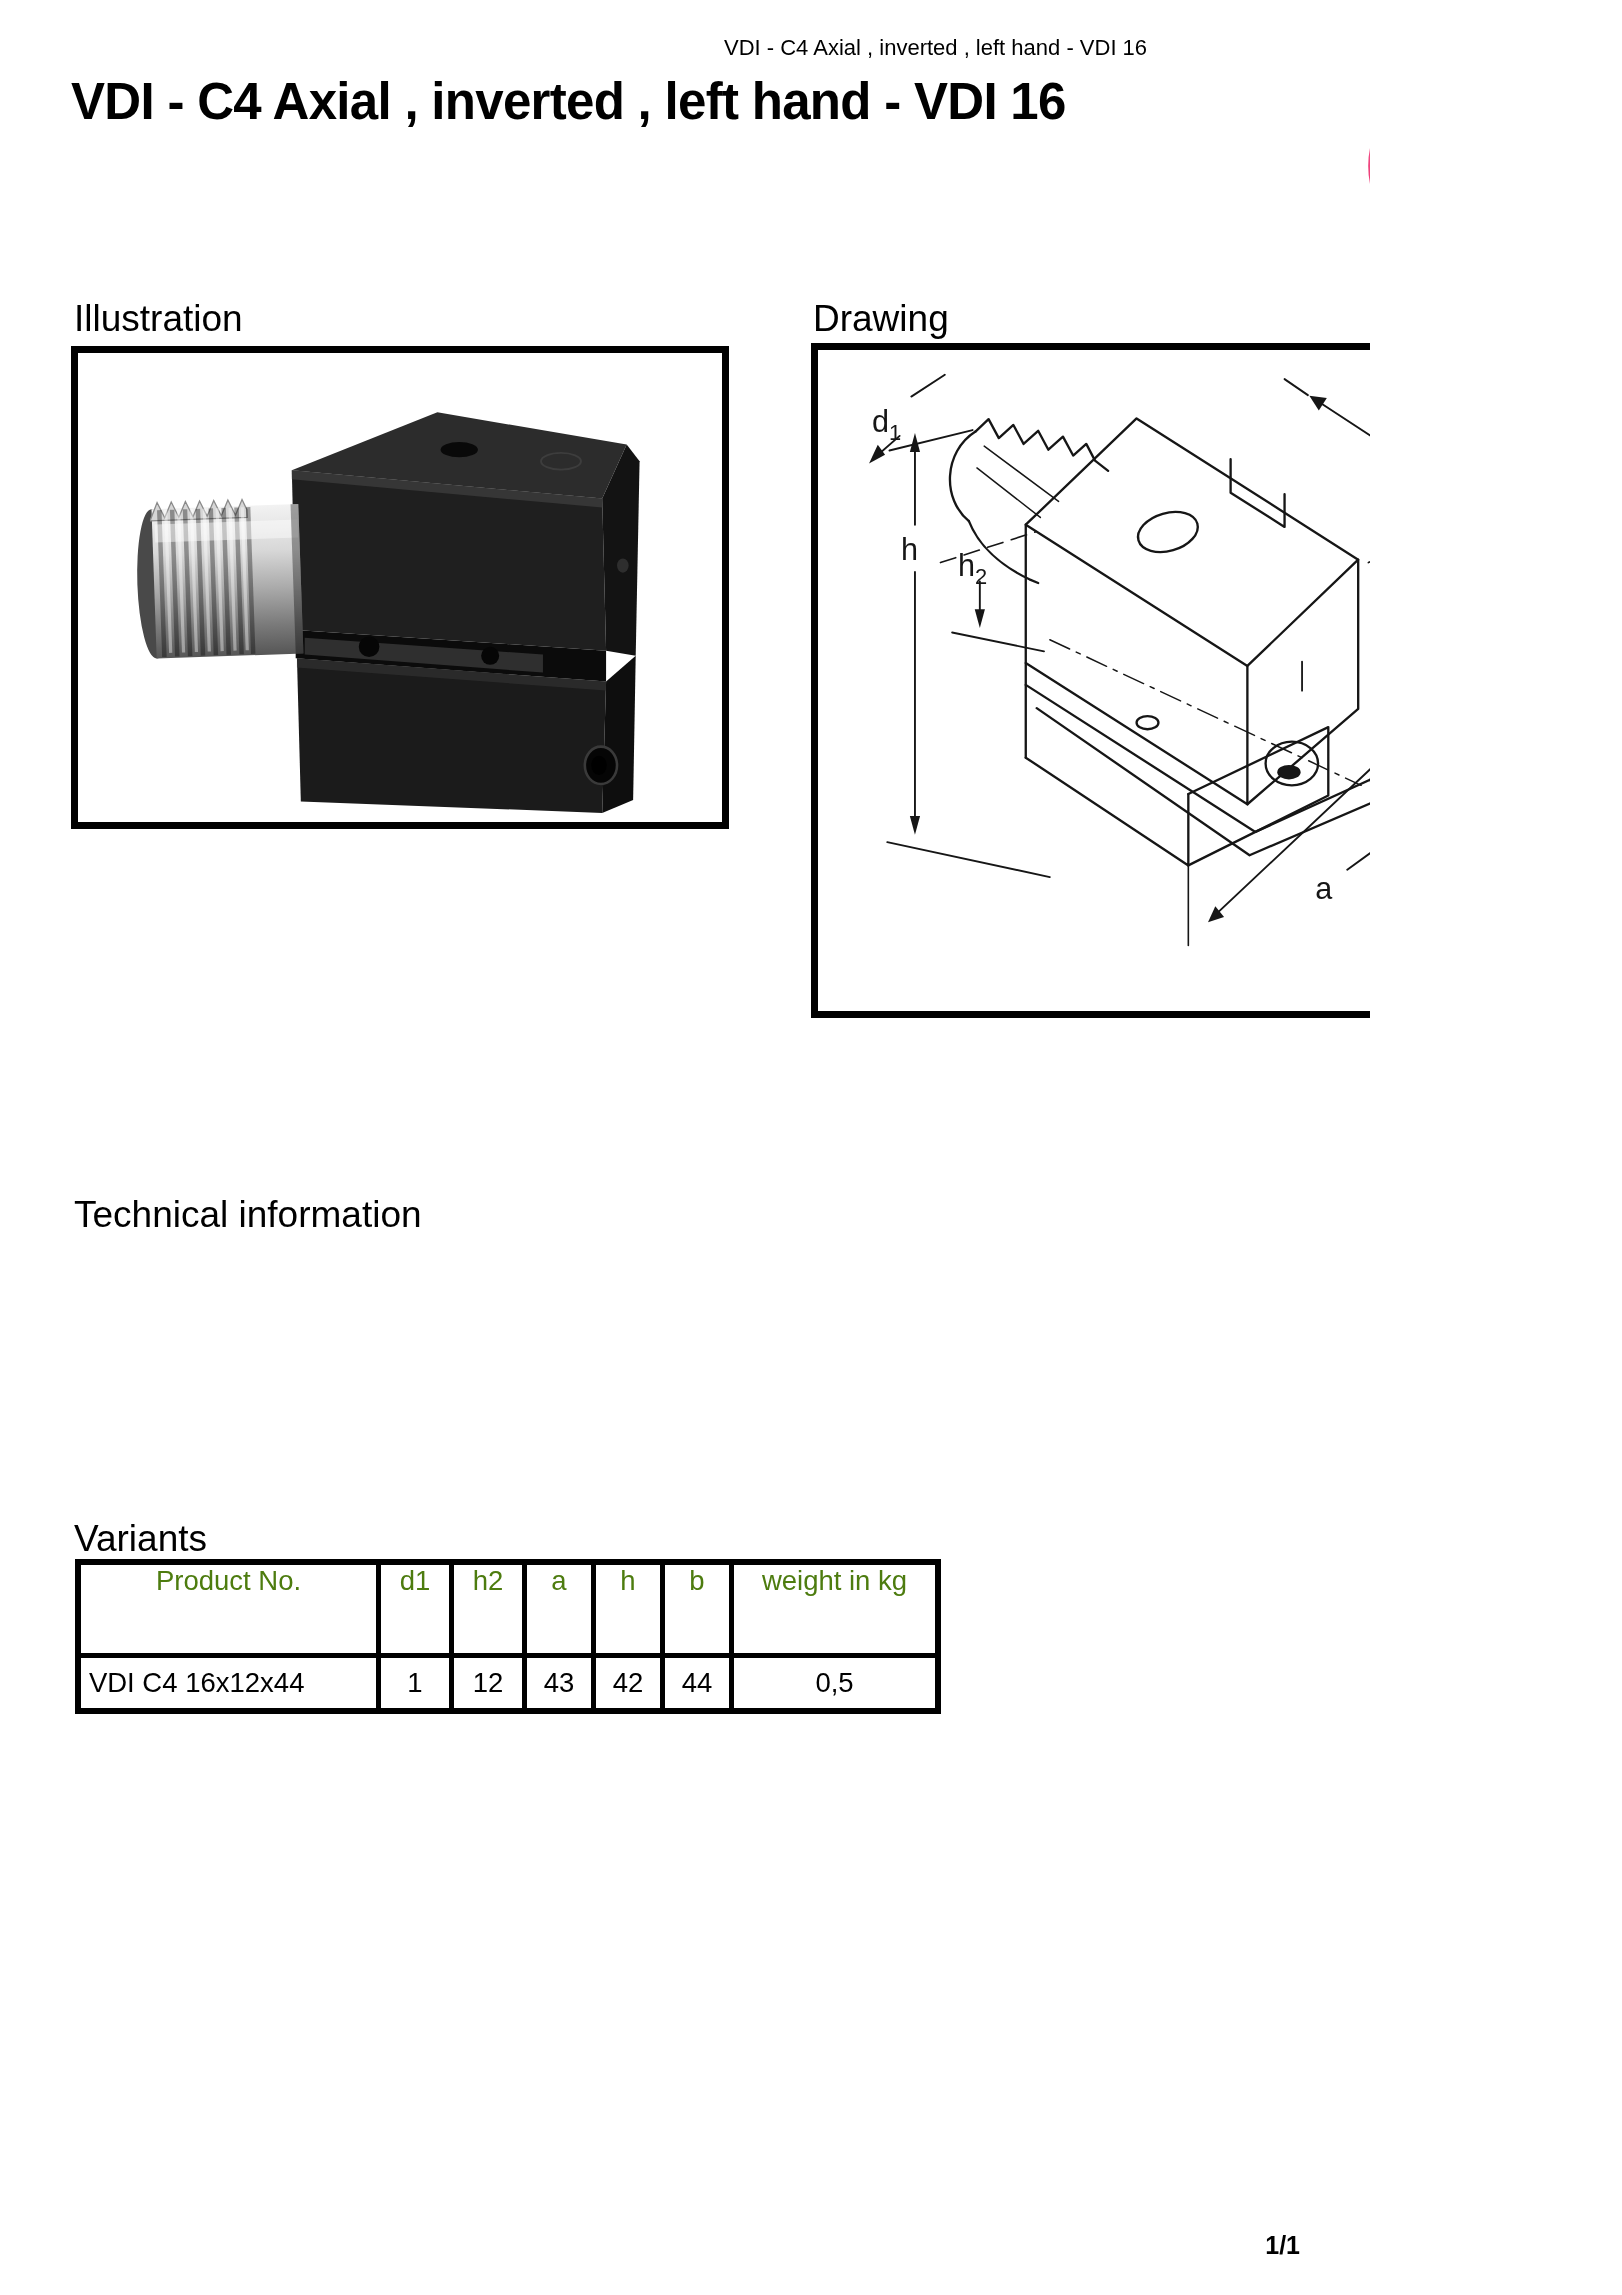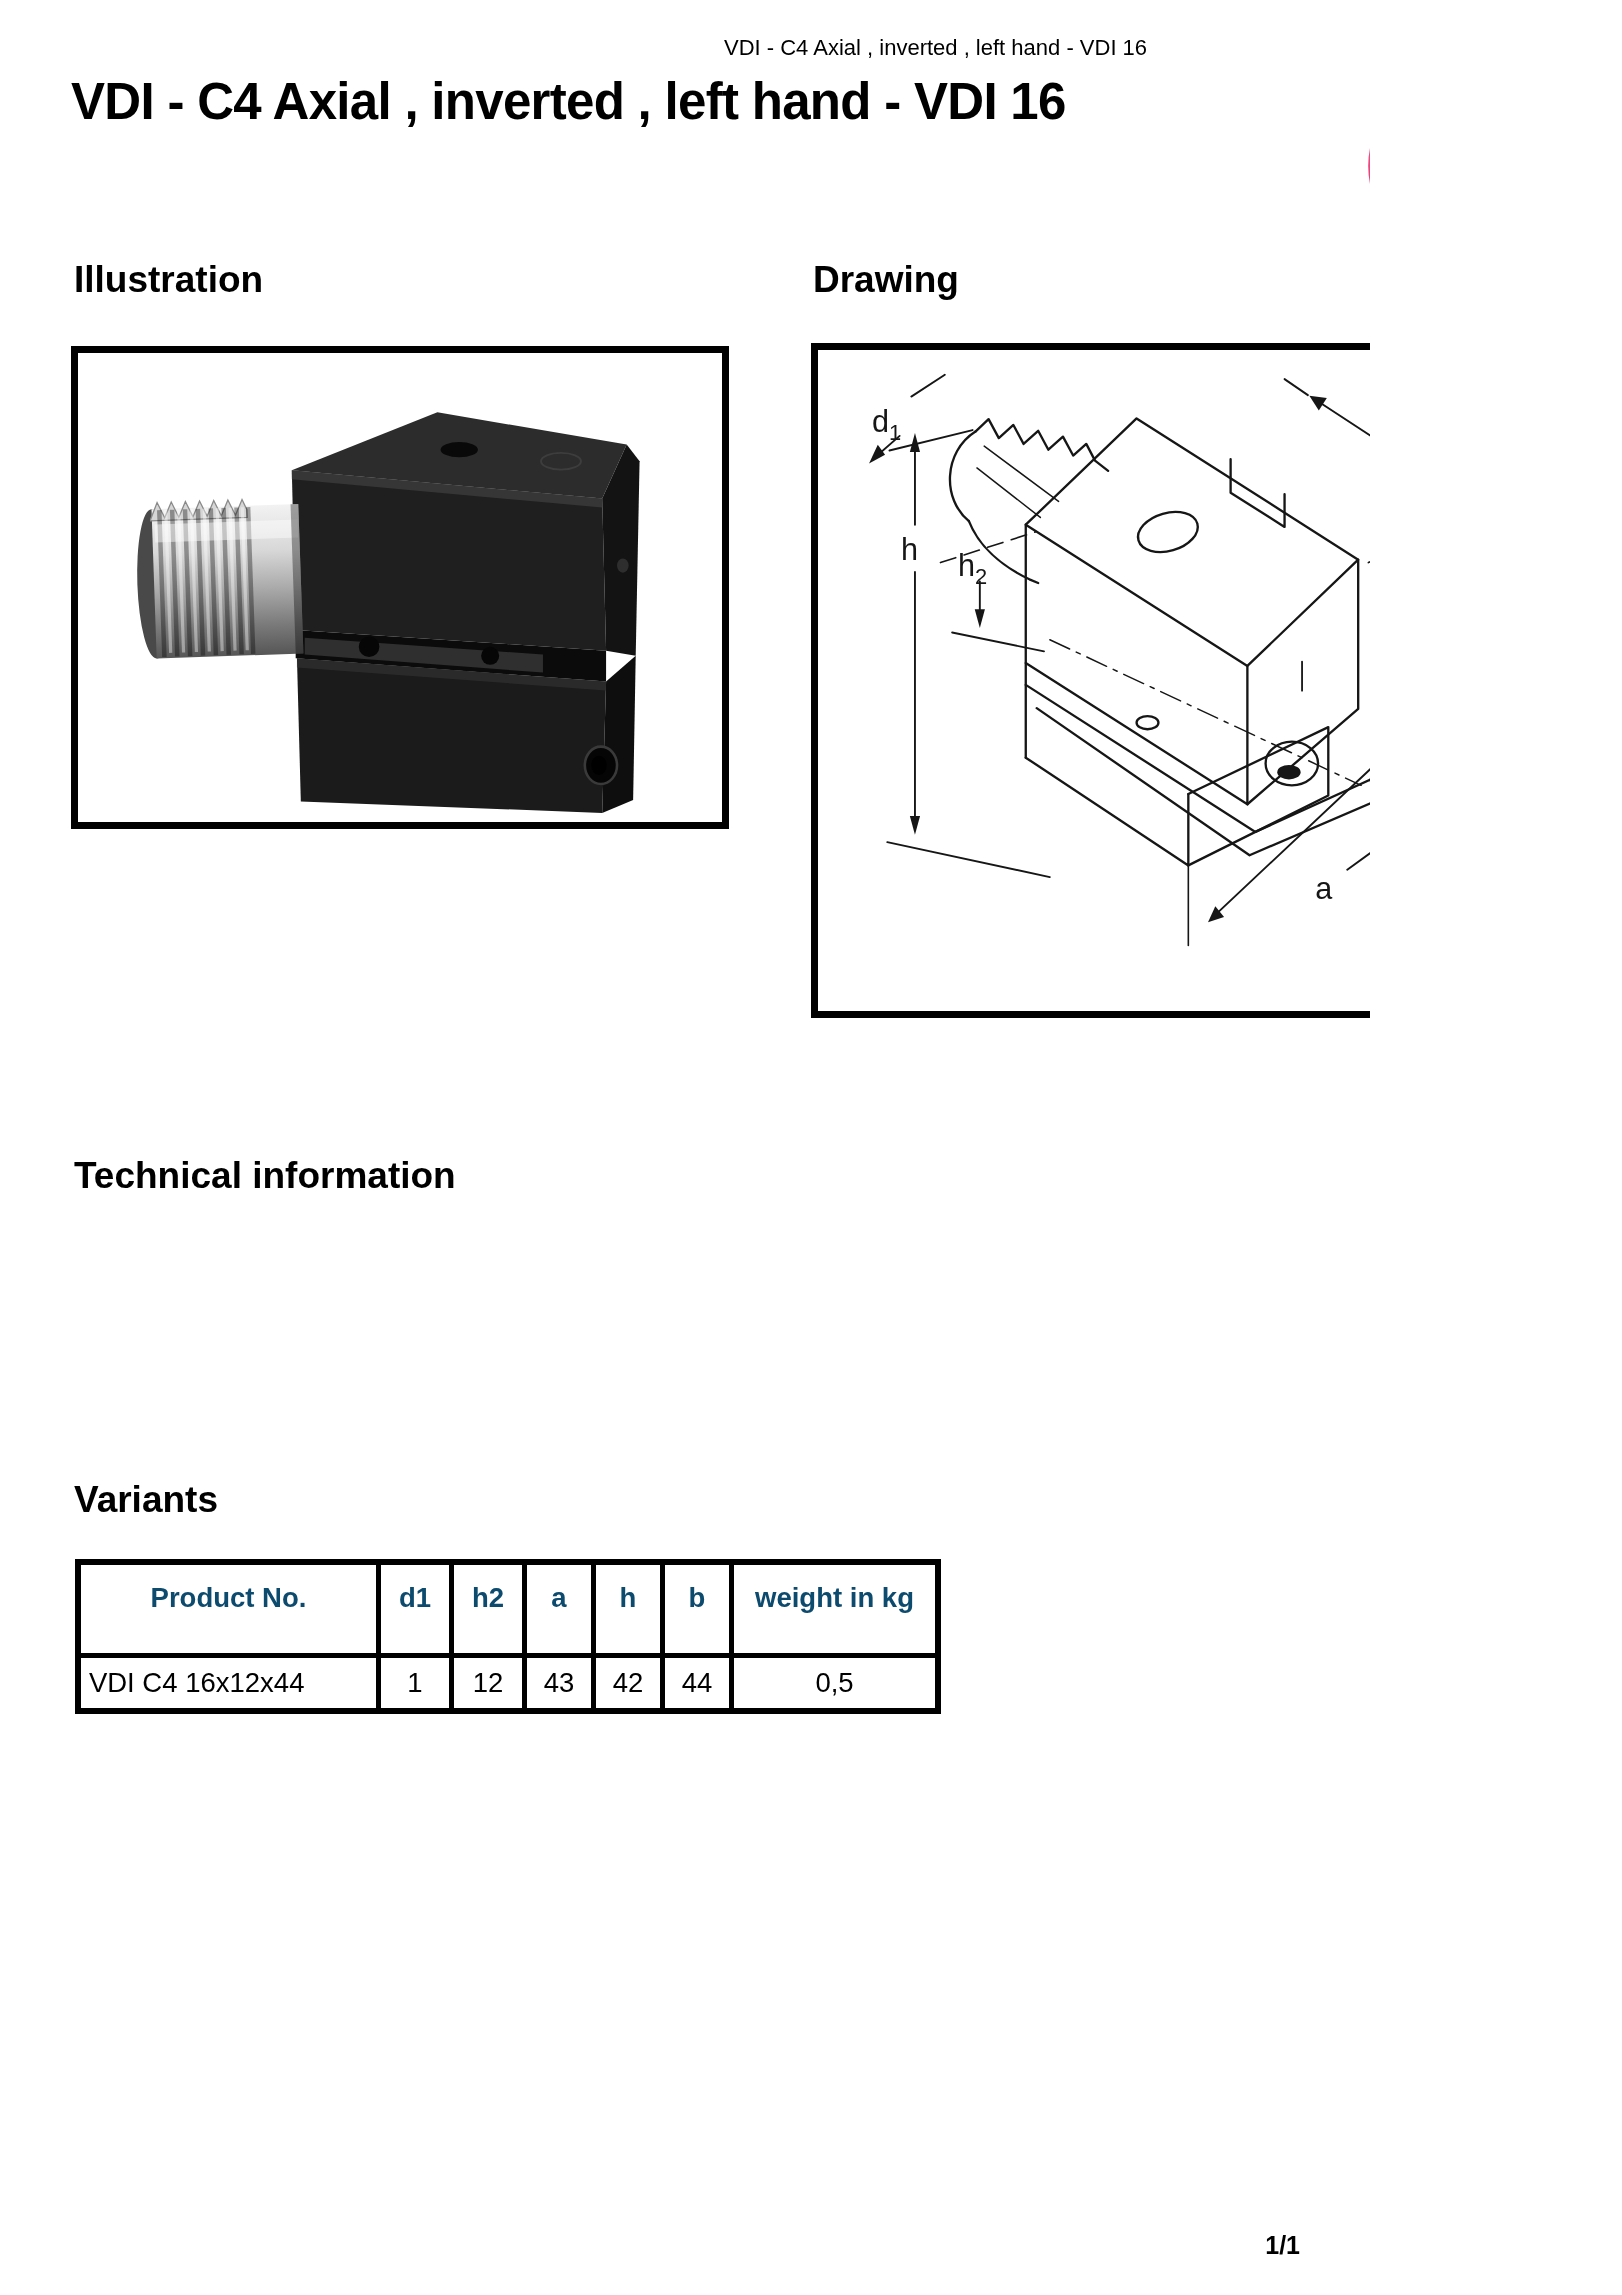--- a/index.html
+++ b/index.html
@@ -16,21 +16,21 @@
     font-size:22px;line-height:26px;white-space:nowrap;
   }
   .title{
     position:absolute;left:71px;top:72px;
     font-size:51px;font-weight:bold;letter-spacing:-0.7px;white-space:nowrap;
   }
   .logo{
     position:absolute;left:1364px;top:73px;width:186px;height:186px;
   }
   .sec{
-    position:absolute;font-size:37px;font-weight:bold;line-height:39px;white-space:nowrap;
+    position:absolute;font-size:37px;font-weight:normal;line-height:39px;white-space:nowrap;margin-top:39px;
   }
   #h-illustration{left:74px;top:260px;}
   #h-drawing{left:813px;top:260px;}
   #h-technical{left:74px;top:1156px;}
   #h-variants{left:74px;top:1480px;}
   .figbox{
     position:absolute;background:#fff;border:7.2px solid #000;box-sizing:border-box;
   }
   #illus-box{left:71px;top:346px;width:658px;height:483px;}
   #draw-box{left:811px;top:343px;width:743px;height:675px;}
@@ -56,21 +56,21 @@
     border:6.5px solid #000;box-sizing:border-box;background:#fff;
     font-size:27.5px;
   }
   .vhead{display:flex;height:88px;border-bottom:5.2px solid #000;}
   .vrow{display:flex;height:50px;}
   .vcell{
     box-sizing:border-box;border-right:5.2px solid #000;
     display:flex;justify-content:center;
   }
   .vcell:last-child{border-right:none;flex:1 1 auto;}
-  .vhead .vcell{align-items:flex-start;padding-top:17px;color:#0c4a6e;font-weight:bold;}
+  .vhead .vcell{align-items:flex-start;color:#4d7c0f;font-weight:normal;}
   .vrow .vcell{align-items:center;}
   .c-prod{flex:0 0 300px;}
   .vrow .c-prod{justify-content:flex-start;padding-left:7.9px;}
   .c-d1,.c-h2{flex:0 0 73px;}
   .c-a,.c-h,.c-b{flex:0 0 69px;}
   .pagenum{
     position:absolute;top:2231px;right:70px;font-size:25px;font-weight:bold;
   }
 </style>
 </head>

